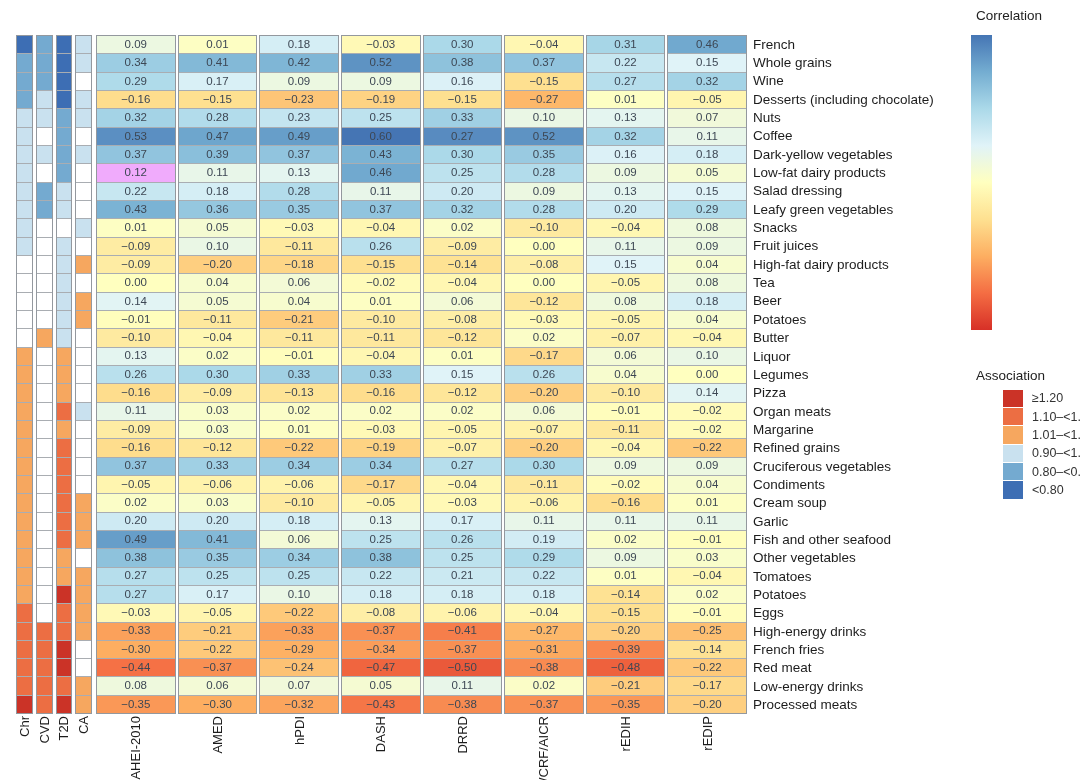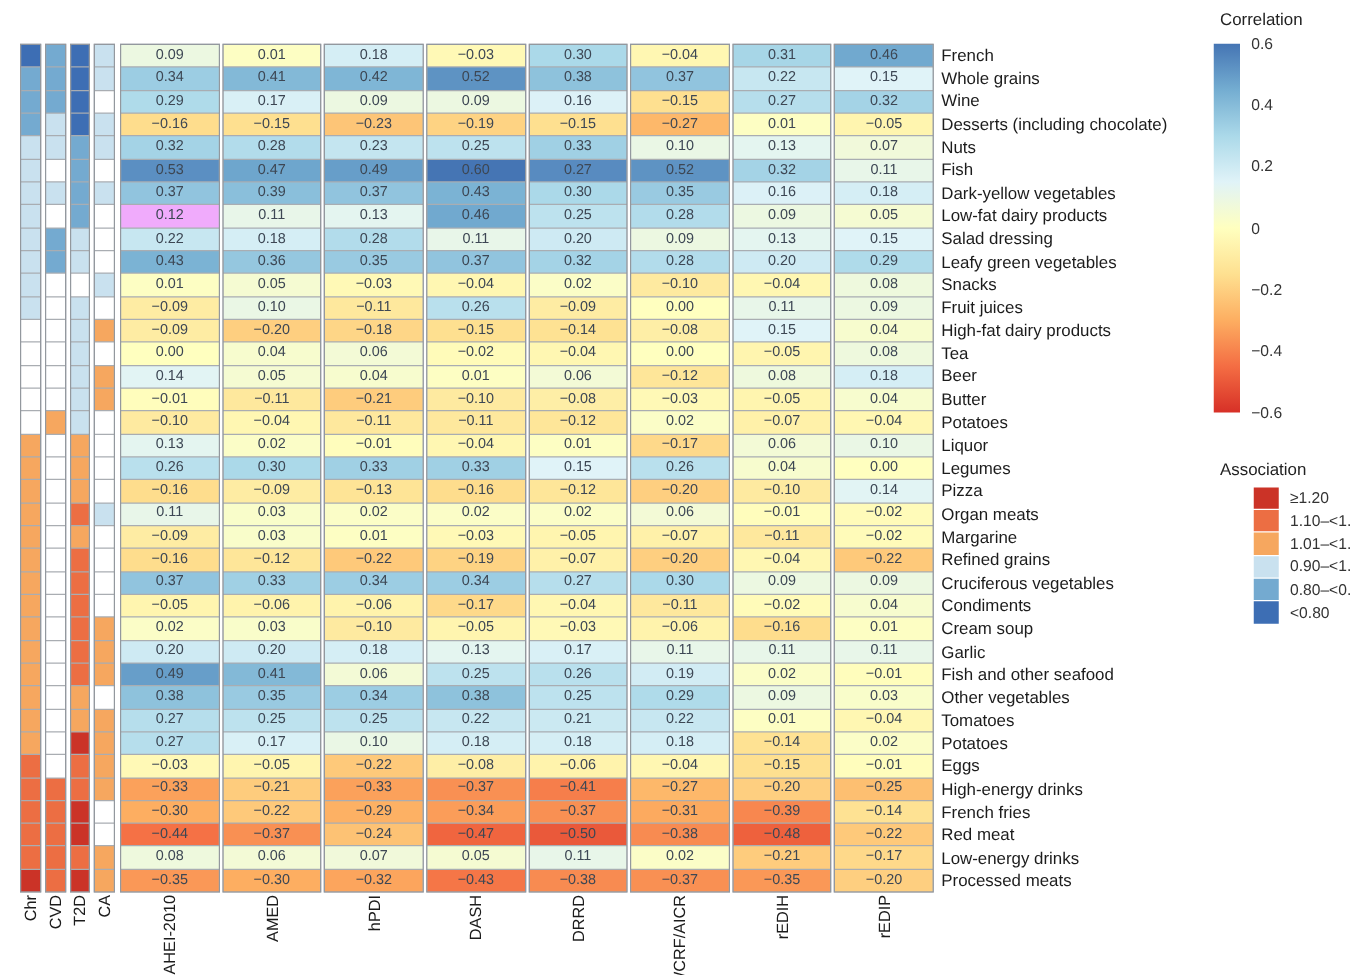--- a/index.html
+++ b/index.html
@@ -521,32 +521,32 @@
         <div class="hm-cell" style="background: rgb(254, 207, 128);">−0.20</div>
       </div>
     </div>
 
   <div id="row-labels">
       <div class="row-label">French</div>
       <div class="row-label">Whole grains</div>
       <div class="row-label">Wine</div>
       <div class="row-label">Desserts (including chocolate)</div>
       <div class="row-label">Nuts</div>
-      <div class="row-label">Fish</div>
+      <div class="row-label">Coffee</div>
       <div class="row-label">Dark-yellow vegetables</div>
       <div class="row-label">Low-fat dairy products</div>
       <div class="row-label">Salad dressing</div>
       <div class="row-label">Leafy green vegetables</div>
       <div class="row-label">Snacks</div>
       <div class="row-label">Fruit juices</div>
       <div class="row-label">High-fat dairy products</div>
       <div class="row-label">Tea</div>
       <div class="row-label">Beer</div>
+      <div class="row-label">Potatoes</div>
       <div class="row-label">Butter</div>
-      <div class="row-label">Potatoes</div>
       <div class="row-label">Liquor</div>
       <div class="row-label">Legumes</div>
       <div class="row-label">Pizza</div>
       <div class="row-label">Organ meats</div>
       <div class="row-label">Margarine</div>
       <div class="row-label">Refined grains</div>
       <div class="row-label">Cruciferous vegetables</div>
       <div class="row-label">Condiments</div>
       <div class="row-label">Cream soup</div>
       <div class="row-label">Garlic</div>
@@ -598,29 +598,20 @@
       <div class="col-slot">
         <span>rEDIH</span>
       </div>
       <div class="col-slot">
         <span>rEDIP</span>
       </div>
     </div>
 
   <div id="corr-legend-title">Correlation</div>
   <div id="colorbar" style="background: linear-gradient(rgb(69, 117, 180) 0%, rgb(116, 173, 209) 12.5%, rgb(171, 217, 233) 25%, rgb(224, 243, 248) 37.5%, rgb(255, 255, 191) 50%, rgb(254, 224, 144) 62.5%, rgb(253, 174, 97) 75%, rgb(244, 109, 67) 87.5%, rgb(215, 48, 39) 100%);"></div>
-  <div id="colorbar-ticks">
-      <div class="cbar-tick" style="top: 0px;">0.6</div>
-      <div class="cbar-tick" style="top: 49.2px;">0.4</div>
-      <div class="cbar-tick" style="top: 98.3px;">0.2</div>
-      <div class="cbar-tick" style="top: 147.5px;">0</div>
-      <div class="cbar-tick" style="top: 196.7px;">−0.2</div>
-      <div class="cbar-tick" style="top: 245.8px;">−0.4</div>
-      <div class="cbar-tick" style="top: 295px;">−0.6</div>
-    </div>
 
   <div id="assoc-legend-title">Association</div>
   <div id="assoc-legend">
       <div class="al-item">
         <div class="al-swatch" style="background: rgb(203, 51, 39);"></div>
         <div class="al-label">≥1.20</div>
       </div>
       <div class="al-item">
         <div class="al-swatch" style="background: rgb(236, 110, 67);"></div>
         <div class="al-label">1.10–&lt;1.20</div>

